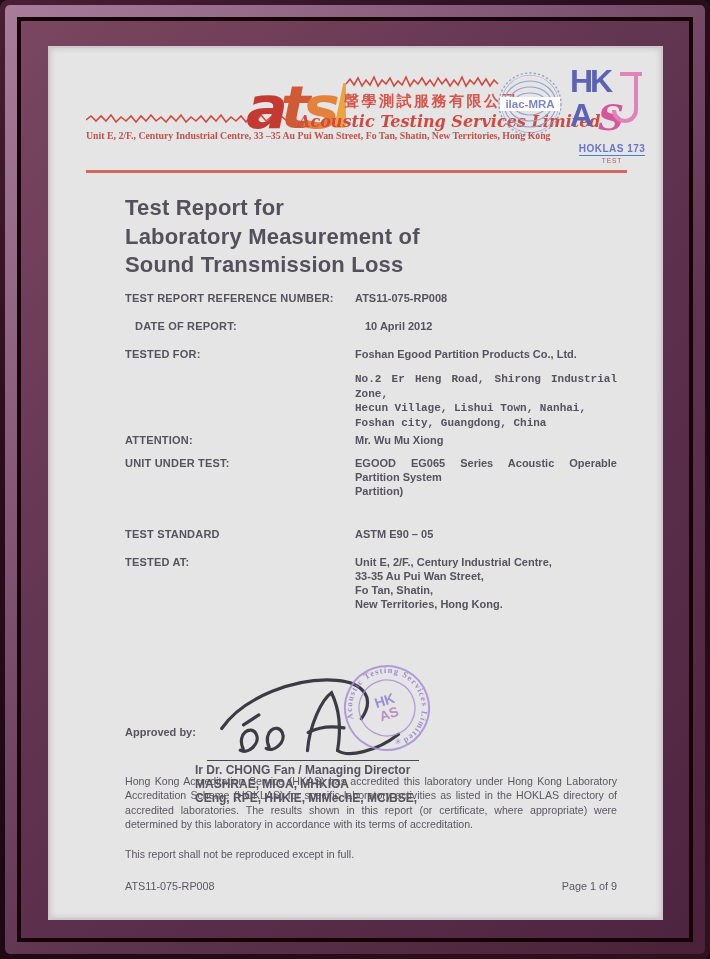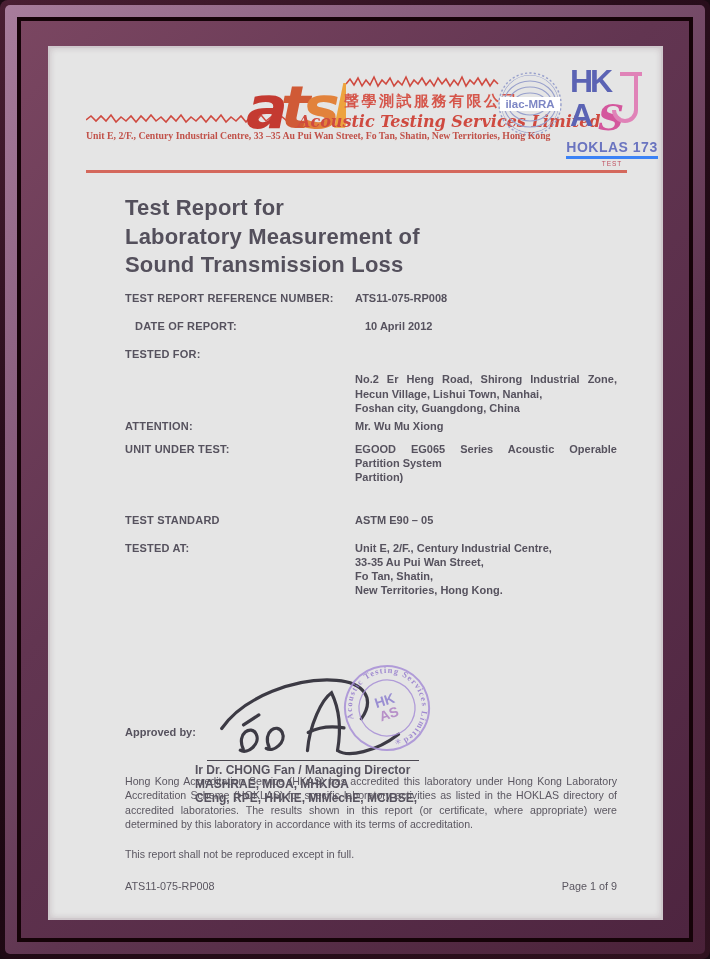--- a/index.html
+++ b/index.html
@@ -25,22 +25,22 @@
   #zigzag-right{left:296px;top:26px;}
   #atsl-logo{position:absolute;left:196px;top:22px;}
   #company-zh{position:absolute;left:294px;top:44px;width:170px;
     font-size:15px;font-weight:bold;letter-spacing:2.5px;color:#d5554a;white-space:nowrap;}
   #company-en{position:absolute;left:248px;top:64px;
     font-family:"DejaVu Serif",serif;font-style:italic;font-weight:bold;
     font-size:16px;color:#cf4a40;white-space:nowrap;}
   #ilac-logo{position:absolute;left:448px;top:24px;}
   #hkas-logo{position:absolute;left:518px;top:16px;}
   #hoklas{position:absolute;left:514px;top:90px;width:96px;text-align:center;}
-  #hoklas .l1{font-size:14px;font-weight:bold;color:#6a74c0;letter-spacing:.5px;
-    border-bottom:3px solid #3b82f6;display:inline-block;padding-bottom:1px;}
+  #hoklas .l1{font-size:10px;font-weight:bold;color:#6a74c0;letter-spacing:.5px;
+    border-bottom:1px solid #3b82f6;display:inline-block;padding-bottom:1px;}
   #hoklas .l2{font-size:6.5px;color:#c05060;letter-spacing:1px;margin-top:1px;}
   #address1{position:absolute;left:36px;top:82px;width:545px;
     font-family:"Liberation Serif",serif;font-weight:bold;font-size:9.8px;color:#c1524a;white-space:nowrap;}
   #address2{position:absolute;left:36px;top:99px;width:545px;
     font-family:"Liberation Serif",serif;font-weight:bold;font-size:9.8px;color:#c1524a;white-space:pre;}
   #header-rule{position:absolute;left:36px;top:122px;width:541px;height:2.5px;background:#d4685c;}
 
   
   #report-title{position:absolute;left:75px;top:146px;
     font-size:22px;font-weight:bold;color:#54505c;line-height:28.5px;letter-spacing:.2px;}
@@ -48,21 +48,21 @@
   
   #fields{position:absolute;left:75px;top:243px;width:492px;}
   .field-row{display:flex;align-items:flex-start;}
   .field-label{width:230px;flex:0 0 230px;font-size:11px;font-weight:bold;color:#56525e;
     letter-spacing:.2px;line-height:14px;}
   .field-value{width:262px;font-size:11px;font-weight:bold;color:#56525e;line-height:14px;}
   .field-row:nth-child(1){margin-bottom:14px;}
   .field-row:nth-child(2){margin-bottom:14px;margin-left:10px;}
   .field-row:nth-child(3){margin-bottom:11px;}
   .field-row:nth-child(4){margin-bottom:3px;}
-  .field-row:nth-child(4) .vline{line-height:14.5px;}
+  .field-row:nth-child(4) .vline{line-height:14.5px;font-family:Liberation Mono, monospace;}
   .field-row:nth-child(5){margin-bottom:9px;}
   .field-row:nth-child(6){margin-bottom:29px;}
   .field-row:nth-child(7){margin-bottom:14px;}
   .vline.jl{text-align:justify;text-align-last:justify;}
 
   
   #approval{position:absolute;left:75px;top:620px;width:492px;height:130px;}
   #approved-by{position:absolute;left:0;top:58px;font-size:11px;font-weight:bold;color:#56525e;}
   #signature{position:absolute;left:82px;top:2px;}
   #sig-line{position:absolute;left:82px;top:92px;width:212px;border-top:1.6px solid #4a4750;}
@@ -151,20 +151,23 @@
         </div>
       </div>
       <div class="field-row">
         <div class="field-label">DATE OF REPORT:</div>
         <div class="field-value">
           <div class="vline">10 April 2012</div>
         </div>
       </div>
       <div class="field-row">
         <div class="field-label">TESTED FOR:</div>
+        <div class="field-value">
+          <div class="vline">Foshan Egood Partition Products Co., Ltd.</div>
+        </div>
       </div>
       <div class="field-row">
         <div class="field-label"></div>
         <div class="field-value">
           <div class="vline jl">No.2 Er Heng Road, Shirong Industrial Zone,</div>
           <div class="vline">Hecun Village, Lishui Town, Nanhai,</div>
           <div class="vline">Foshan city, Guangdong, China</div>
         </div>
       </div>
       <div class="field-row">

